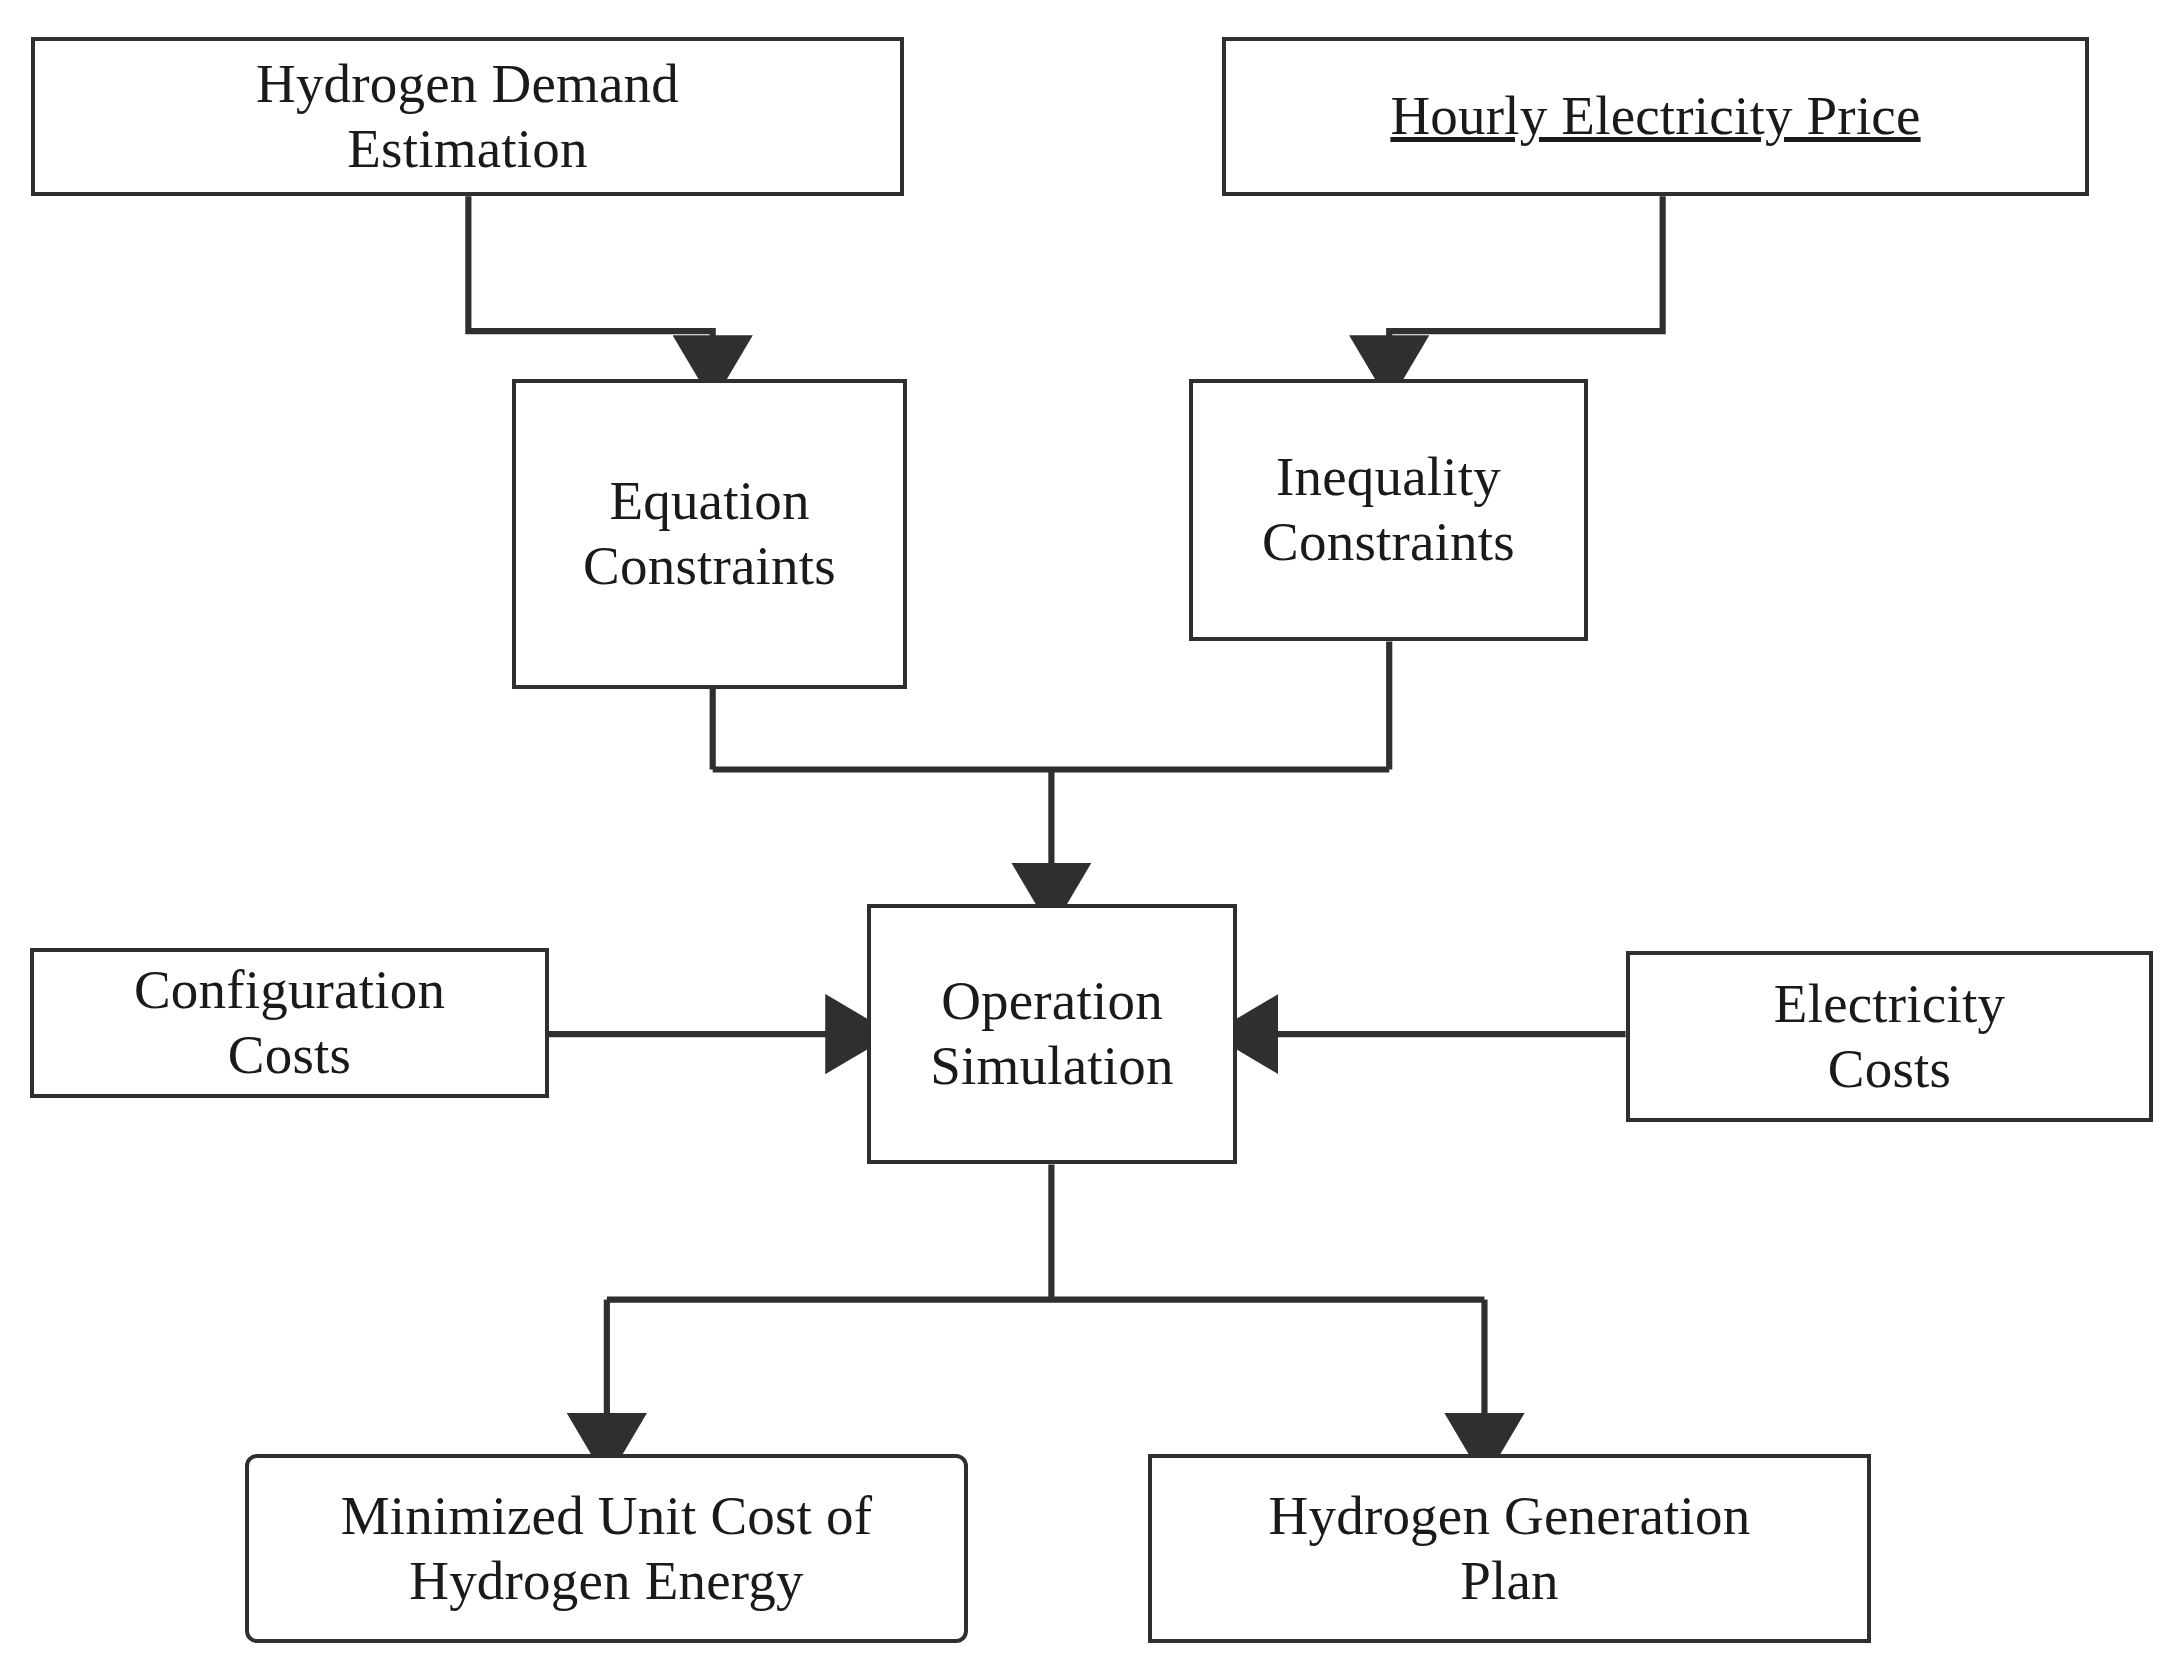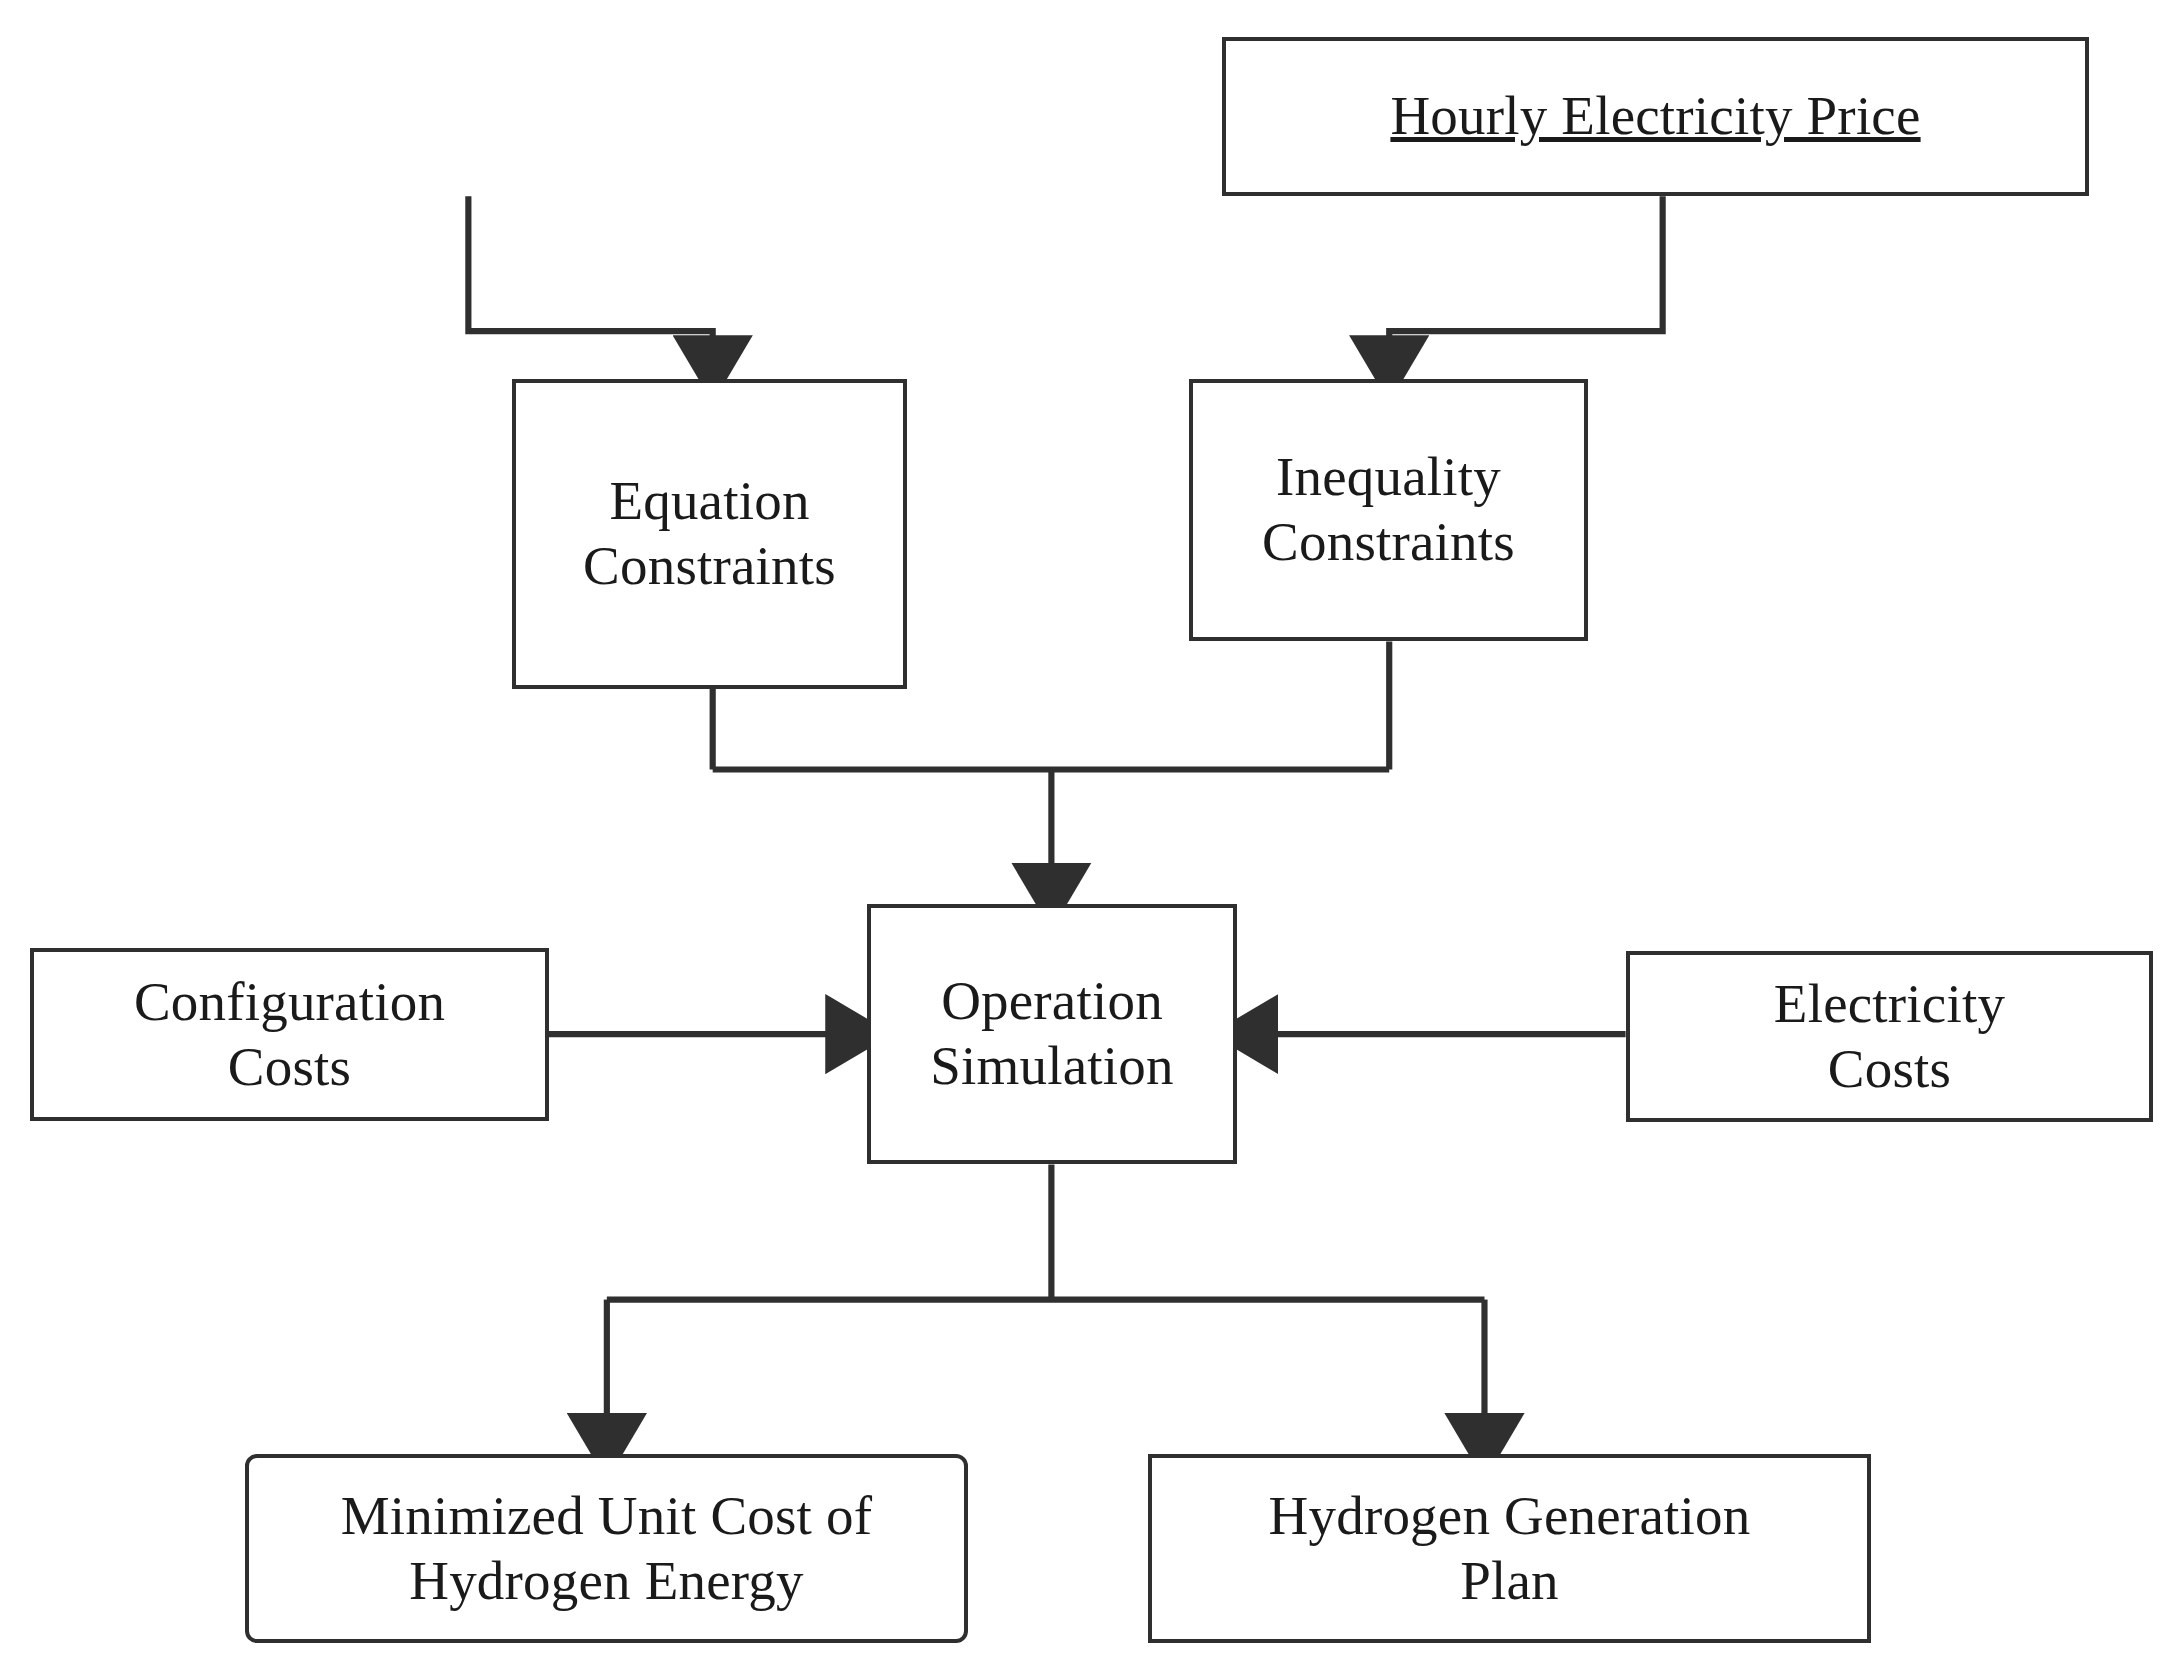--- a/index.html
+++ b/index.html
@@ -44,21 +44,21 @@
   }
   .node-label {
     display: block;
     white-space: pre-line;
   }
   
   #node-hydrogen-demand      { left: 31px;   top: 37px;   width: 873px;  height: 159px; }
   #node-hourly-price         { left: 1222px; top: 37px;   width: 867px;  height: 159px; text-decoration: underline; }
   #node-equation-constraints { left: 512px;  top: 379px;  width: 395px;  height: 310px; }
   #node-inequality-constraints { left: 1189px; top: 379px; width: 399px; height: 262px; }
-  #node-configuration-costs  { left: 30px;   top: 948px; width: 519px;  height: 173px; }
+  #node-configuration-costs  { left: 30px;   top: 948px; width: 519px;  height: 150px; }
   #node-operation-simulation { left: 867px;  top: 904px; width: 370px;  height: 260px; align-items: center; }
   #node-electricity-costs    { left: 1626px; top: 951px; width: 527px;  height: 171px; }
   #node-minimized-unit-cost  { left: 245px;  top: 1454px; width: 723px;  height: 189px; border-radius: 12px; }
   #node-hydrogen-plan        { left: 1112px; top: 1454px; width: 723px;  height: 189px; margin-left: 36px; }
 </style>
 </head>
 <body>
 
 <div id="diagram-root">
 
@@ -90,20 +90,24 @@
       <path d="M 1192 1320 L 1192 1473"></path>
 
       <path d="M 688 1473 L 1683 1473"></path>
 
       <path d="M 688 1473 L 688 1610" marker-end="url(#arrowhead)"></path>
 
       <path d="M 1683 1473 L 1683 1610" marker-end="url(#arrowhead)"></path>
     </g>
   </svg>
 
+  <div class="node-box" id="node-hydrogen-demand">
+    <span class="node-label">Hydrogen Demand
+Estimation</span>
+  </div>
 
   <div class="node-box" id="node-hourly-price">
     <span class="node-label">Hourly Electricity Price</span>
   </div>
 
   <div class="node-box" id="node-equation-constraints">
     <span class="node-label">Equation
 Constraints</span>
   </div>
 

